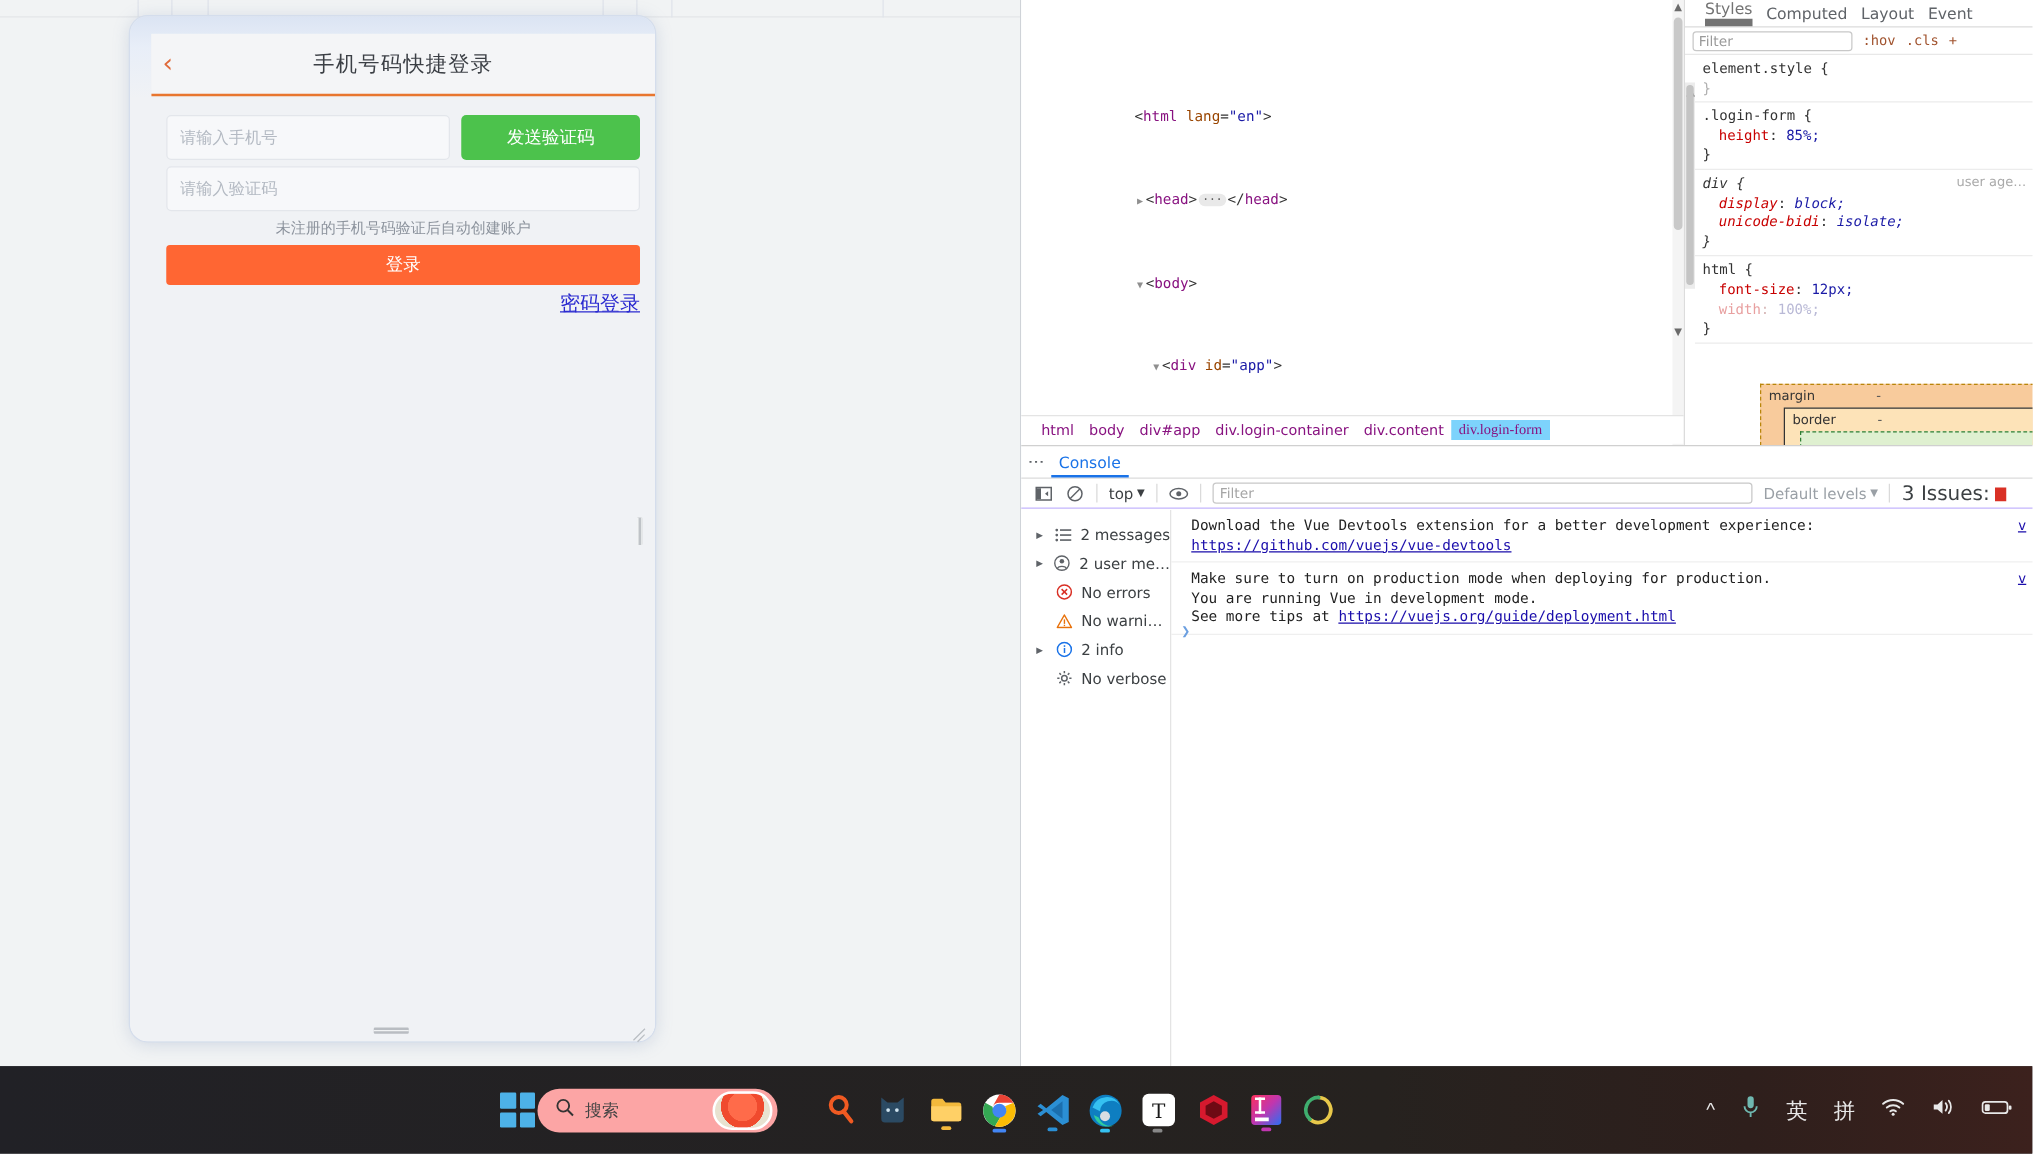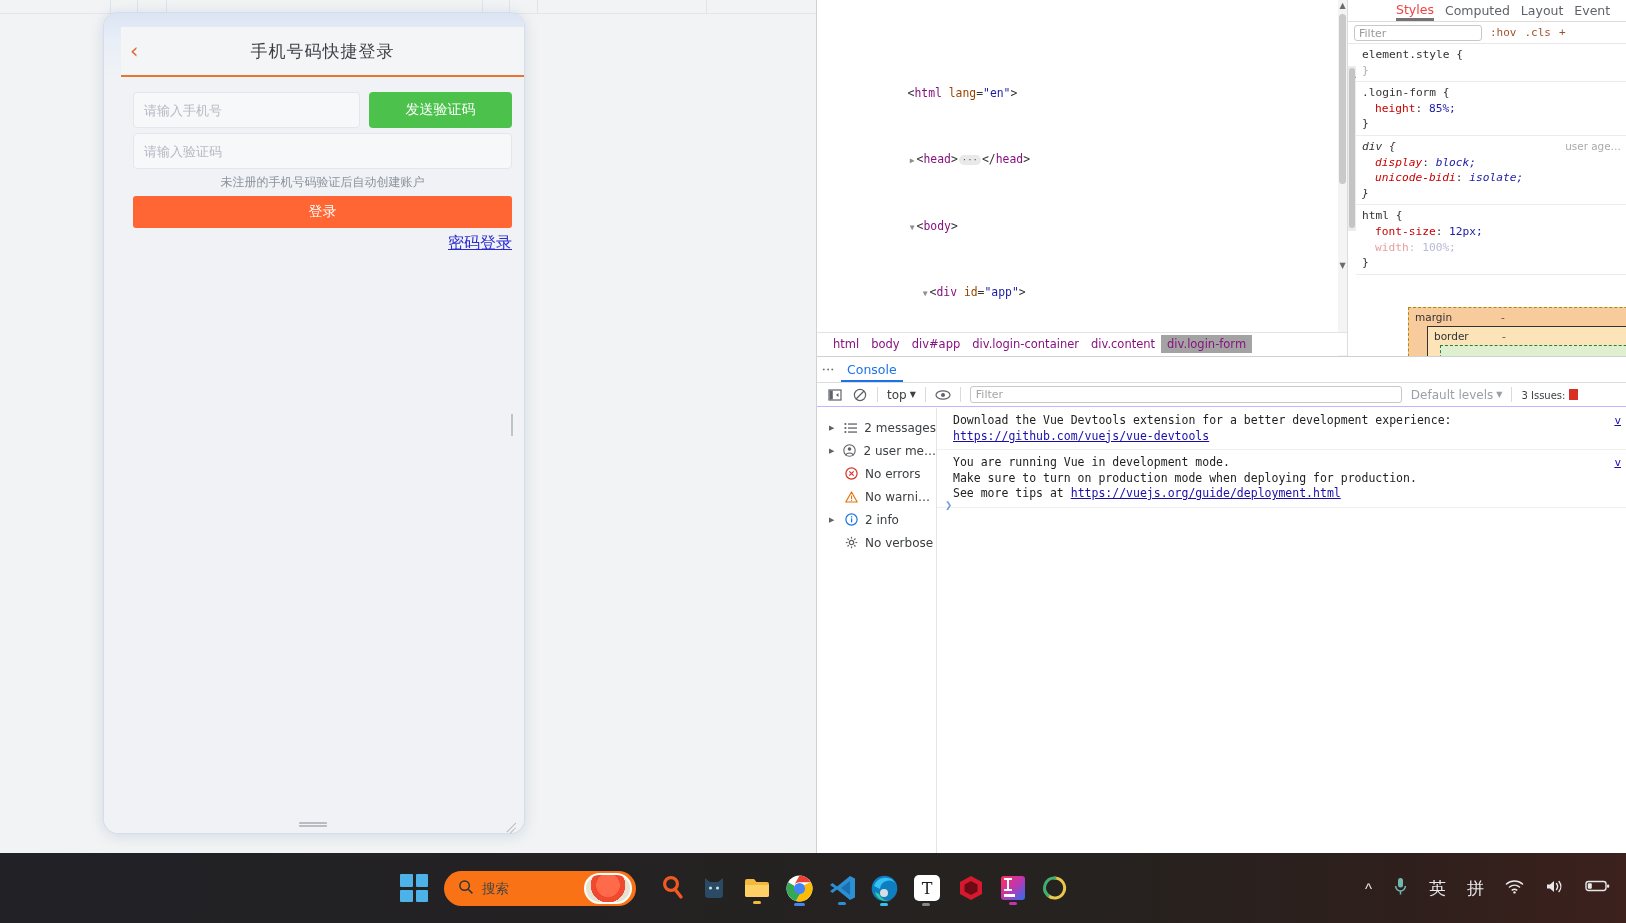--- a/index.html
+++ b/index.html
@@ -261,40 +261,40 @@
     width: 530px; height: 23px;
     background: #fff;
     border-top: 1px solid #e4e4e4;
     display: flex; align-items: center;
     font-size: 11.5px;
     padding-left: 10px;
     gap: 0px;
     font-family: "DejaVu Sans", sans-serif;
   }
   .crumb { padding: 2px 6px; color: #881280; cursor: pointer; white-space: nowrap; }
-  .crumb.active { background: #a3a3a3; color: #881280; }
+  .crumb.active { background: #7dd3fc; color: #881280; font-family: Liberation Serif, serif; }
 
   
   .styles-pane {
     position: absolute; left: 530px; top: 0;
     width: 280px; height: 356px;
     background: #fff;
     border-left: 1px solid #dcdcdc;
     overflow: hidden;
   }
   .styles-tabs {
     display: flex; align-items: flex-end;
     height: 22px;
     border-bottom: 1px solid #dcdcdc;
     padding-left: 16px;
     gap: 11px;
     font-size: 12.5px;
   }
   .st-tab { color: #5f6368; padding-bottom: 3px; cursor: pointer; white-space: nowrap;}
-  .st-tab.active { color: #ef4444; border-bottom: 3px solid #737373; padding-bottom: 1px; margin-left: 32px; }
+  .st-tab.active { color: #737373; border-bottom: 6px solid #737373; padding-bottom: 1px; }
   .styles-toolbar {
     height: 22px; display: flex; align-items: center;
     padding: 0 4px 0 6px; gap: 8px;
     border-bottom: 1px solid #e8e8e8;
   }
   .filter-box {
     width: 128px; height: 16px;
     border: 1px solid #c8c8c8;
     border-radius: 3px;
     font-size: 11px; color: #9a9a9a;
@@ -367,21 +367,21 @@
   .console-filter {
     flex: 1 1 auto;
     max-width: 432px;
     height: 17px;
     border:1px solid #c8c8c8; border-radius:3px;
     font-size:11px; color:#a5a5a5; padding: 0 5px; line-height:16px;
     background:#fff;
     font-family:"DejaVu Sans", sans-serif;
   }
   .default-levels { font-size:12px; color:#9aa0a6; display:flex; align-items:center; gap:3px; cursor:pointer; white-space:nowrap;}
-  .issues-txt { font-size:10px; color:#3c4043; white-space:nowrap; }
+  .issues-txt { font-size:16px; color:#3c4043; white-space:nowrap; }
   .issue-dot { display:inline-block; width:9px; height:11px; background:#d93025; vertical-align:-1px; margin-left:4px;}
   .vdiv { width:1px; height:15px; background:#dadada; }
 
   .console-body { position:absolute; left:0; top:51px; right:0; bottom:0; display:flex; }
   .console-sidebar {
     width: 120px; border-right: 1px solid #e4e4e4; padding-top: 8px;
     font-size: 12px; color: #3c4043;
     background: #fff;
   }
   .cs-item { display:flex; align-items:center; gap:6px; height:23px; padding-left:12px; cursor:pointer; white-space:nowrap;}
@@ -708,22 +708,22 @@
         </div>
 
         <div class="console-msgs">
           <div class="msg-grp">
             <div>Download the Vue Devtools extension for a better development experience:</div>
             <a href="#">https://github.com/vuejs/vue-devtools</a>
             <span class="src-link">v</span>
           </div>
 
           <div class="msg-grp">
+            <div>Make sure to turn on production mode when deploying for production.</div>
             <div>You are running Vue in development mode.</div>
-            <div>Make sure to turn on production mode when deploying for production.</div>
             <div><span>See more tips at </span><a href="#">https://vuejs.org/guide/deployment.html</a></div>
             <span class="src-link">v</span>
           </div>
 
           <div class="prompt-caret">❯</div>
         </div>
       </div>
     </div>
 
   </div>
@@ -731,21 +731,21 @@
   <div style="position:absolute;left:0;top:853px;width:1626px;height:70px;background:#1f1f24;">
     <div style="position:absolute;left:0;top:0;width:1626px;height:70px;background:linear-gradient(90deg,#212126 0%,#26221f 68%,#2e1f1c 86%,#3c211d 100%);"></div>
 
     <div style="position:absolute;left:400px;top:21px;width:28px;height:28px;display:grid;grid-template-columns:1fr 1fr;grid-template-rows:1fr 1fr;gap:3px;cursor:pointer;">
       <div style="background:#4db2e8;border-radius:1px;"></div>
       <div style="background:#4db2e8;border-radius:1px;"></div>
       <div style="background:#4db2e8;border-radius:1px;"></div>
       <div style="background:#4db2e8;border-radius:1px;"></div>
     </div>
 
-    <div style="position:absolute;left:444px;top:18px;width:192px;height:35px;background:#f97316;border-radius:18px;display:flex;align-items:center;padding-left:14px;cursor:text;">
+    <div style="position:absolute;left:430px;top:18px;width:192px;height:35px;background:#fca5a5;border-radius:18px;display:flex;align-items:center;padding-left:14px;cursor:text;">
       <span style="display:inline-block;width:18px;">
         <svg width="16" height="16" viewBox="0 0 16 16">
             <circle cx="6.6" cy="6.6" r="4.7" fill="none" stroke="#333" stroke-width="1.5"></circle>
             <line x1="10.2" y1="10.2" x2="14.4" y2="14.4" stroke="#333" stroke-width="1.5"></line>
           </svg>
       </span>
       <span style="font-size:13.5px;color:#444;margin-left:6px;font-family:'DejaVu Sans',sans-serif;">搜索</span>
       <span style="position:absolute;right:4px;top:2px;width:48px;height:31px;border-radius:16px;background:radial-gradient(circle at 50% 38%, #ff6b4a 0 42%, #f04a2e 43% 62%, #e8e2d0 63% 100%);border:2px solid #fff;"></span>
     </div>
 

